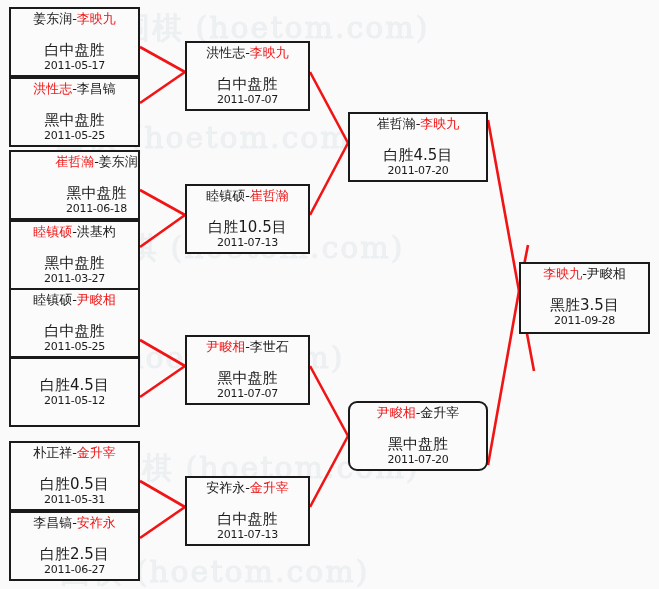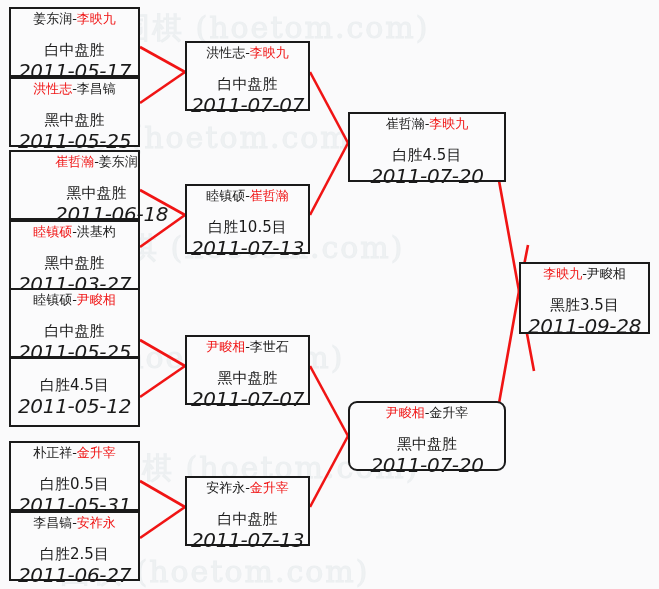--- a/index.html
+++ b/index.html
@@ -61,26 +61,26 @@
     font-family: "DejaVu Sans", "Liberation Sans", sans-serif;
   }
   .players {
     font-size: 13px;
     white-space: nowrap;
   }
   .p-black { color: #1a1a1a; }
   .p-red   { color: #f01414; }
   .sep     { color: #1a1a1a; }
   .result  { font-size: 15px; white-space: nowrap; margin-top: 16px; }
-  .date    { font-size: 20px; letter-spacing: -0.3px; white-space: nowrap; font-style: italic; }
+  .date    { font-size: 11px; letter-spacing: -0.3px; white-space: nowrap; }
 
   
   .col-1 { left: 9px;   width: 131px; height: 70px; }
   .col-2 { left: 185px; width: 125px; height: 70px; }
-  .col-3 { left: 348px; width: 158px; height: 70px; }
+  .col-3 { left: 348px; width: 140px; height: 70px; }
   .col-4 { left: 519px; width: 131px; height: 72px; }
 </style>
 </head>
 <body>
 
 <div id="bracket-root">
 
   <div id="watermark-layer">
     <div class="watermark-line wm0">围棋 (hoetom.com)</div>
     <div class="watermark-line wm1">围棋 (hoetom.com)</div>

